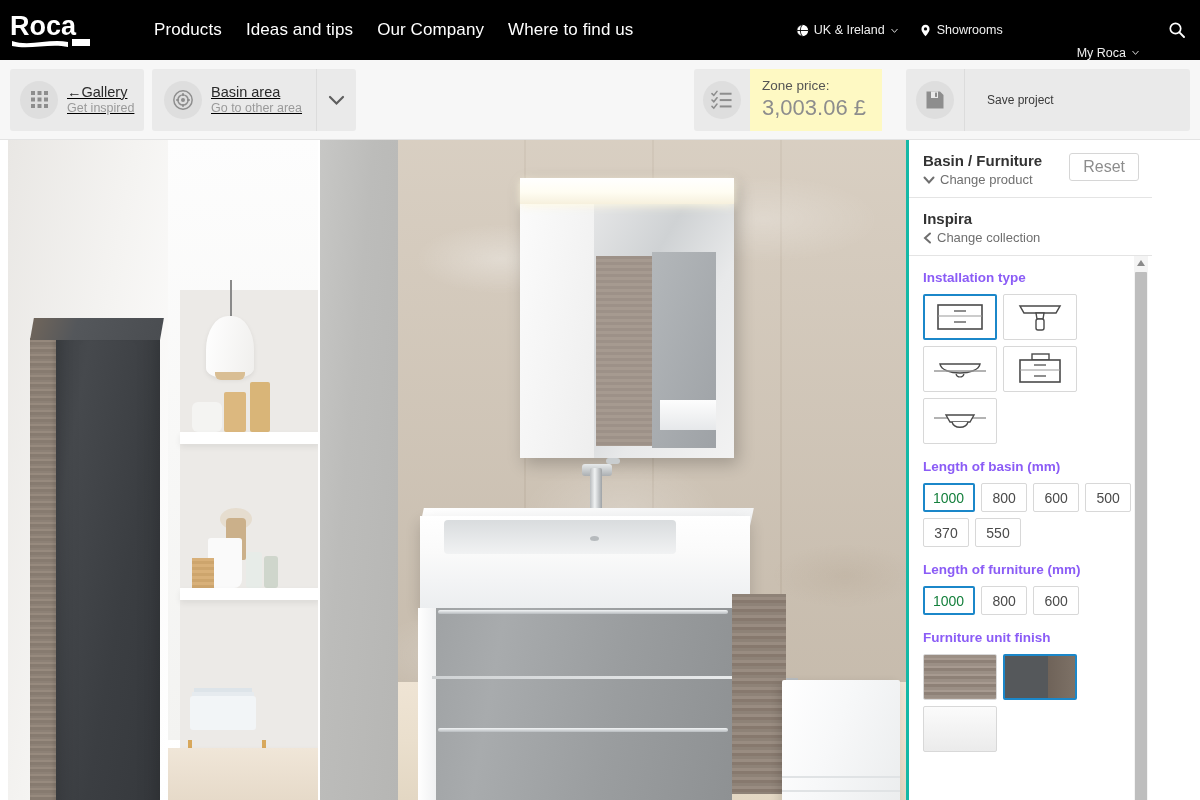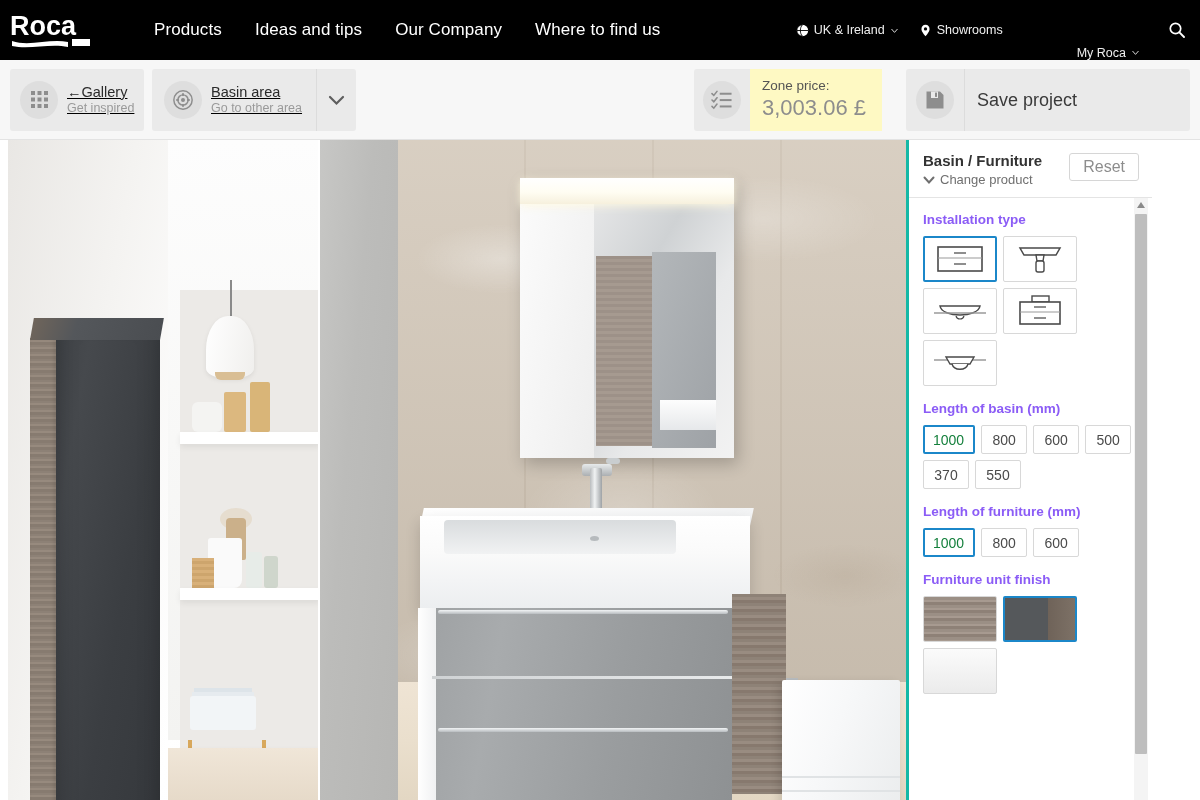--- a/index.html
+++ b/index.html
@@ -9,21 +9,21 @@
     background: #ffffff;
   }
 
   
   .topnav {
     height: 60px; background: #000000; color: #ffffff;
     display: flex; align-items: center; position: relative;
   }
   .logo-wrap { margin-left: 10px; width: 92px; display:flex; align-items:center; }
   .logo-svg { display: block; }
-  .nav-links { display: flex; align-items: center; margin-left: 52px; gap: 33px; }
+  .nav-links { display: flex; align-items: center; margin-left: 52px; gap: 24px; }
   .nav-link { font-size: 17px; color: #fff; letter-spacing: .1px; white-space: nowrap; }
   .nav-right { position: absolute; right: 0; top: 0; height: 60px; display: flex; align-items: center; gap: 0; }
   .nr-item { display: flex; align-items: center; gap: 5px; font-size: 12.5px; color: #f0f0f0; white-space: nowrap; }
   .nr-gap-a { margin-right: 20px; }
   .nr-gap-b { margin-right: 74px; }
   .nr-gap-c { margin-right: 28px; margin-top: 45px; }
   .nr-gap-d { margin-right: 14px; }
   .chev-sm { width: 9px; height: 9px; display:inline-block; }
   .ico-sm { width: 13px; height: 13px; display:inline-block; flex:0 0 auto; }
 
@@ -62,21 +62,21 @@
   }
   .price-label { font-size: 13.5px; color: #555; }
   .price-value { font-size: 22px; color: #8d8d8d; margin-top: 2px; }
 
   .tb-save {
     position: absolute; left: 906px; top: 9px; height: 62px; width: 284px;
     background: #eaeaea; border-radius: 3px; display: flex; align-items: center;
     padding-left: 10px;
   }
   .tb-save-sep { width: 1px; height: 62px; background: #dcdcdc; margin-left: 10px; }
-  .tb-save-label { font-size: 18px; color: #3a3a3a; margin-left: 12px; }
+  .tb-save-label { font-size: 12px; color: #3a3a3a; margin-left: 22px; }
 
   
   .stage { height: 660px; display: flex; background: #fff; }
   .render-area { width: 906px; height: 660px; position: relative; overflow: hidden; }
 
   
   .scene-left {
     position: absolute; left: 8px; top: 0; width: 312px; height: 660px;
     overflow: hidden; background: #f2f1ef;
   }
@@ -507,20 +507,29 @@
       <div class="panel-title">Basin / Furniture</div>
       <div class="panel-sub">
         <svg width="12" height="10" viewBox="0 0 12 10">
           <path d="M1.5 2.5 L6 7.5 L10.5 2.5" stroke="#6f6f6f" stroke-width="2" fill="none" stroke-linecap="round"></path>
         </svg>
         <span>Change product</span>
       </div>
       <div class="reset-btn">Reset</div>
     </div>
 
+    <div class="panel-sec">
+      <div class="panel-title">Inspira</div>
+      <div class="panel-sub">
+        <svg width="9" height="12" viewBox="0 0 9 12">
+          <path d="M7 1.5 L2 6 L7 10.5" stroke="#6f6f6f" stroke-width="2" fill="none" stroke-linecap="round"></path>
+        </svg>
+        <span>Change collection</span>
+      </div>
+    </div>
 
     <div class="panel-scroll">
 
       <div class="group">
         <div class="group-label">Installation type</div>
         <div class="opt-row">
           <div class="opt-tile sel">
             <svg width="52" height="32" viewBox="0 0 52 32">
               <rect x="4" y="4" width="44" height="24" stroke="#4a4a4a" stroke-width="1.6" fill="#fff"></rect>
               <path d="M4 15 H48" stroke="#9a9a9a" stroke-width="1.1"></path>

